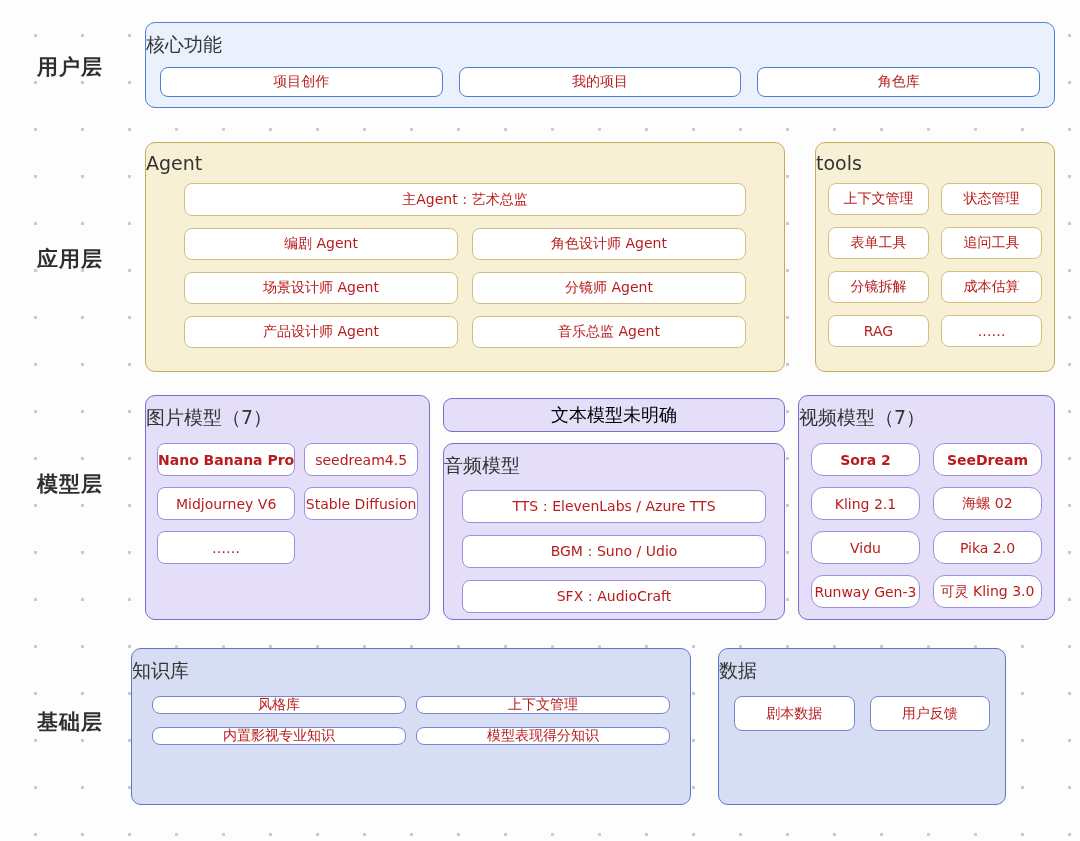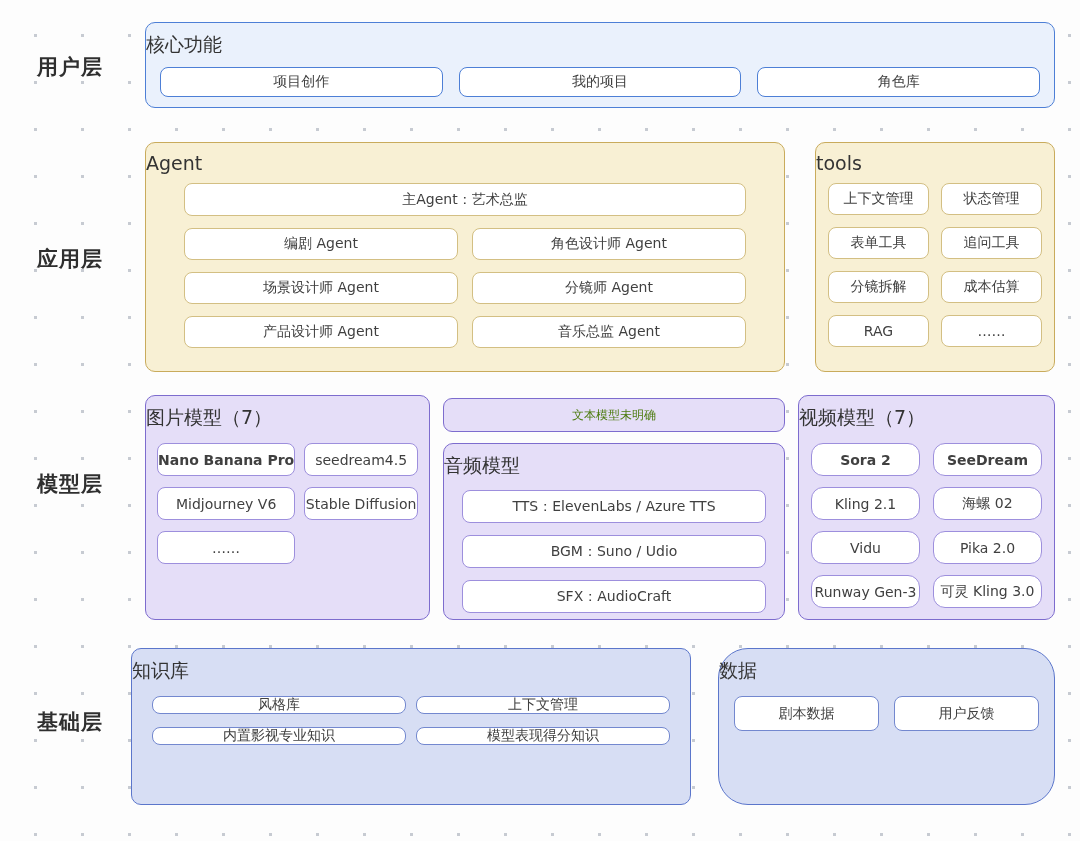--- a/index.html
+++ b/index.html
@@ -26,21 +26,21 @@
   .c-blue   { background:#eaf1fc; border-color:#4d7fd6; }
   .c-yellow { background:#f8f0d4; border-color:#c9ab5c; }
   .c-purple { background:#e5def8; border-color:#7d6cce; }
   .c-indigo { background:#d7def4; border-color:#5b76cb; }
   .box-title {
     text-align:left; font-size:19px; color:#333; padding:9px 0 9px;
   }
   .wbox {
     background:#fff; border:1.4px solid; border-radius:8px;
     display:flex; align-items:center; justify-content:center;
-    font-size:14px; color:#404040; height:32px; white-space:nowrap;
+    font-size:14px; color:#b91c1c; height:32px; white-space:nowrap;
   }
   .b-blue   { border-color:#4d7fd6; }
   .b-tan    { border-color:#d3bf83; }
   .b-purple { border-color:#9d8fdd; }
   .b-indigo { border-color:#7388cf; }
   .bold { font-weight:bold; }
 
   .hrow { display:flex; gap:16px; padding:0 14px; }
   .hrow .wbox { flex:1; height:30px; }
 
@@ -51,21 +51,21 @@
   .agent-grid .wbox { height:32px; }
   .tools-grid { gap:12px 12px; padding:0 12px; }
   .tools-grid .wbox { height:32px; }
 
   .img-grid { gap:11px 9px; padding:0 11px; margin-top:3px; }
   .img-grid .wbox { height:33px; }
 
   .standalone {
     position:absolute; border-radius:9px; border:1.6px solid #7d6cce;
     background:#e5def8; display:flex; align-items:center; justify-content:center;
-    font-size:12px; color:#4d7c0f;
+    font-size:18px; color:#000000;
   }
   .audio-stack { display:flex; flex-direction:column; gap:12px; padding:0 18px; margin-top:2px; }
   .audio-stack .wbox { height:33px; }
 
   .video-grid { gap:11px 13px; padding:0 12px; margin-top:3px; }
   .video-grid .wbox { height:33px;border-radius:12px; }
 
   .kb-grid { gap:13px 10px; padding:0 20px; margin-top:3px; }
   .kb-grid .wbox { height:18px; }
   .data-row { display:flex; gap:15px; padding:0 15px; margin-top:3px; }
@@ -158,21 +158,21 @@
   <div class="container c-indigo" style="left:131px; top:648px; width:560px; height:157px;">
     <div class="box-title">知识库</div>
     <div class="grid2 kb-grid">
       <div class="wbox b-indigo">风格库</div>
       <div class="wbox b-indigo">上下文管理</div>
       <div class="wbox b-indigo">内置影视专业知识</div>
       <div class="wbox b-indigo">模型表现得分知识</div>
     </div>
   </div>
 
-  <div class="container c-indigo" style="left:718px; top:648px; width:337px; height:157px;border-radius:30px;">
+  <div class="container c-indigo" style="left:718px; top:648px; width:288px; height:157px;">
     <div class="box-title">数据</div>
     <div class="data-row">
       <div class="wbox b-indigo">剧本数据</div>
       <div class="wbox b-indigo">用户反馈</div>
     </div>
   </div>
 
 </div>
 
 </body></html>

